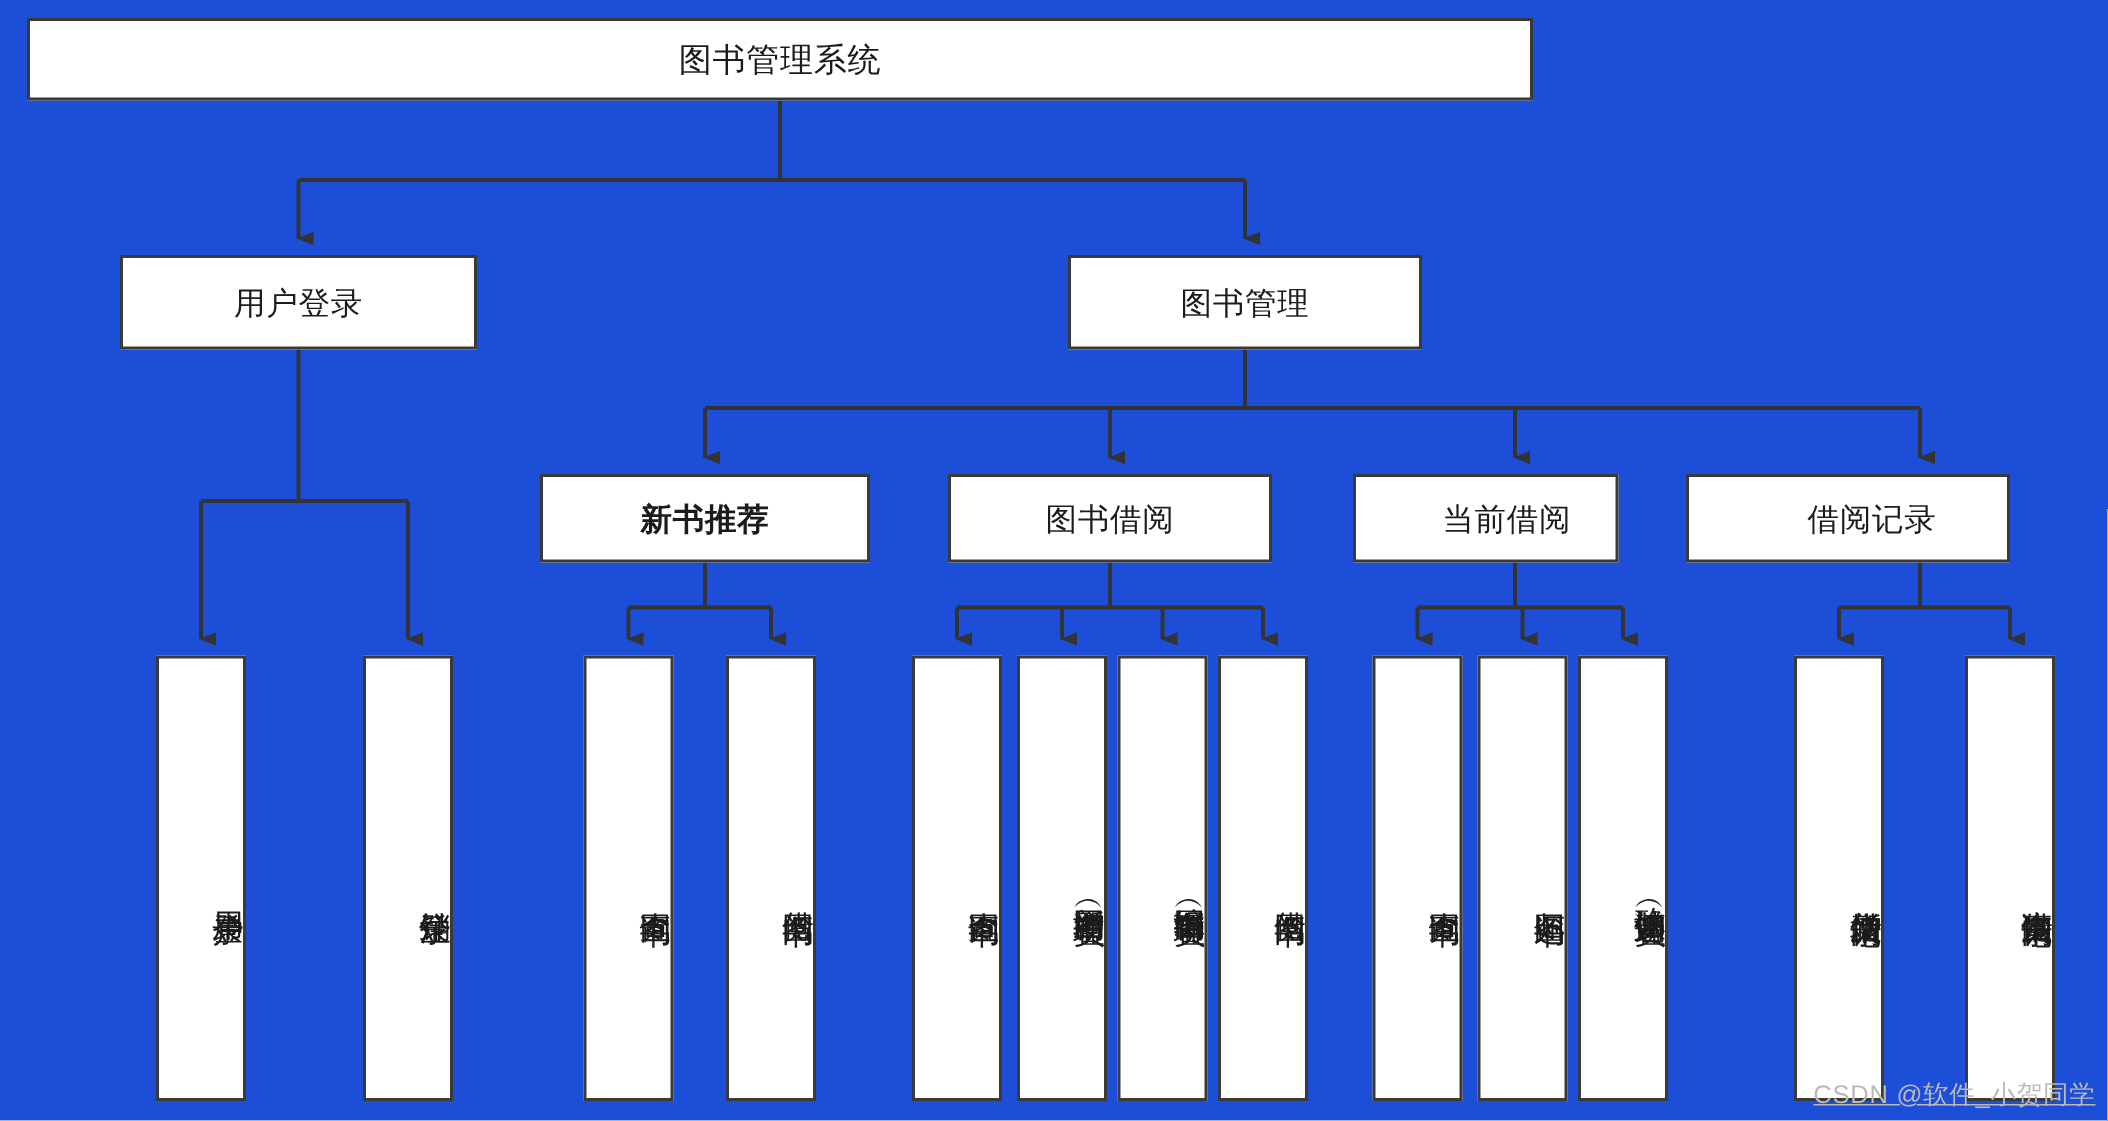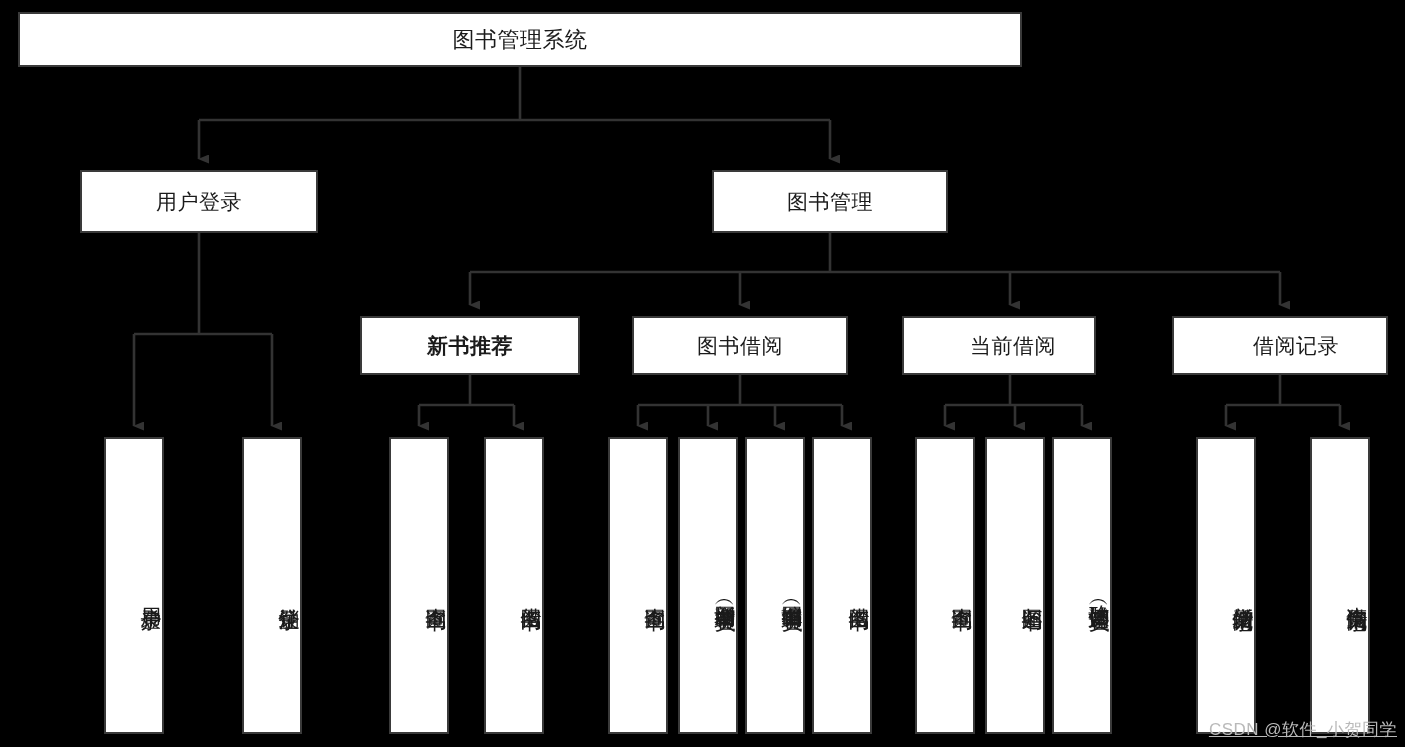--- a/index.html
+++ b/index.html
@@ -7,21 +7,21 @@
     padding: 0;
     background: #ffffff;
   }
   body {
     font-family: "Liberation Sans", "DejaVu Sans", sans-serif;
   }
   #canvas {
     position: relative;
     width: 1405px;
     height: 747px;
-    background: #000000;
+    background: #1d4ed8;
     overflow: hidden;
   }
   #edges {
     position: absolute;
     left: 0;
     top: 0;
     width: 1405px;
     height: 747px;
   }
   .node {
@@ -140,25 +140,25 @@
   </div>
 
   <div class="node h" style="left:360px; top:316px; width:220px; height:59px;font-weight:bold;">
     <span class="lbl">新书推荐</span>
   </div>
 
   <div class="node h" style="left:632px; top:316px; width:216px; height:59px;align-items:center;">
     <span class="lbl">图书借阅</span>
   </div>
 
-  <div class="node h" style="left:902px; top:316px; width:194px; height:59px;padding-left:28px;">
+  <div class="node h" style="left:902px; top:316px; width:177px; height:59px;padding-left:28px;">
     <span class="lbl">当前借阅</span>
   </div>
 
-  <div class="node h" style="left:1172px; top:316px; width:216px; height:59px;padding-left:32px;">
+  <div class="node h" style="left:1124px; top:316px; width:216px; height:59px;padding-left:32px;">
     <span class="lbl">借阅记录</span>
   </div>
 
   <div class="node v" style="left:104px; top:437px; width:60px; height:297px;">
     <span class="lbl">用户登录</span>
   </div>
 
   <div class="node v" style="left:242px; top:437px; width:60px; height:297px;">
     <span class="lbl">注销登录</span>
   </div>

